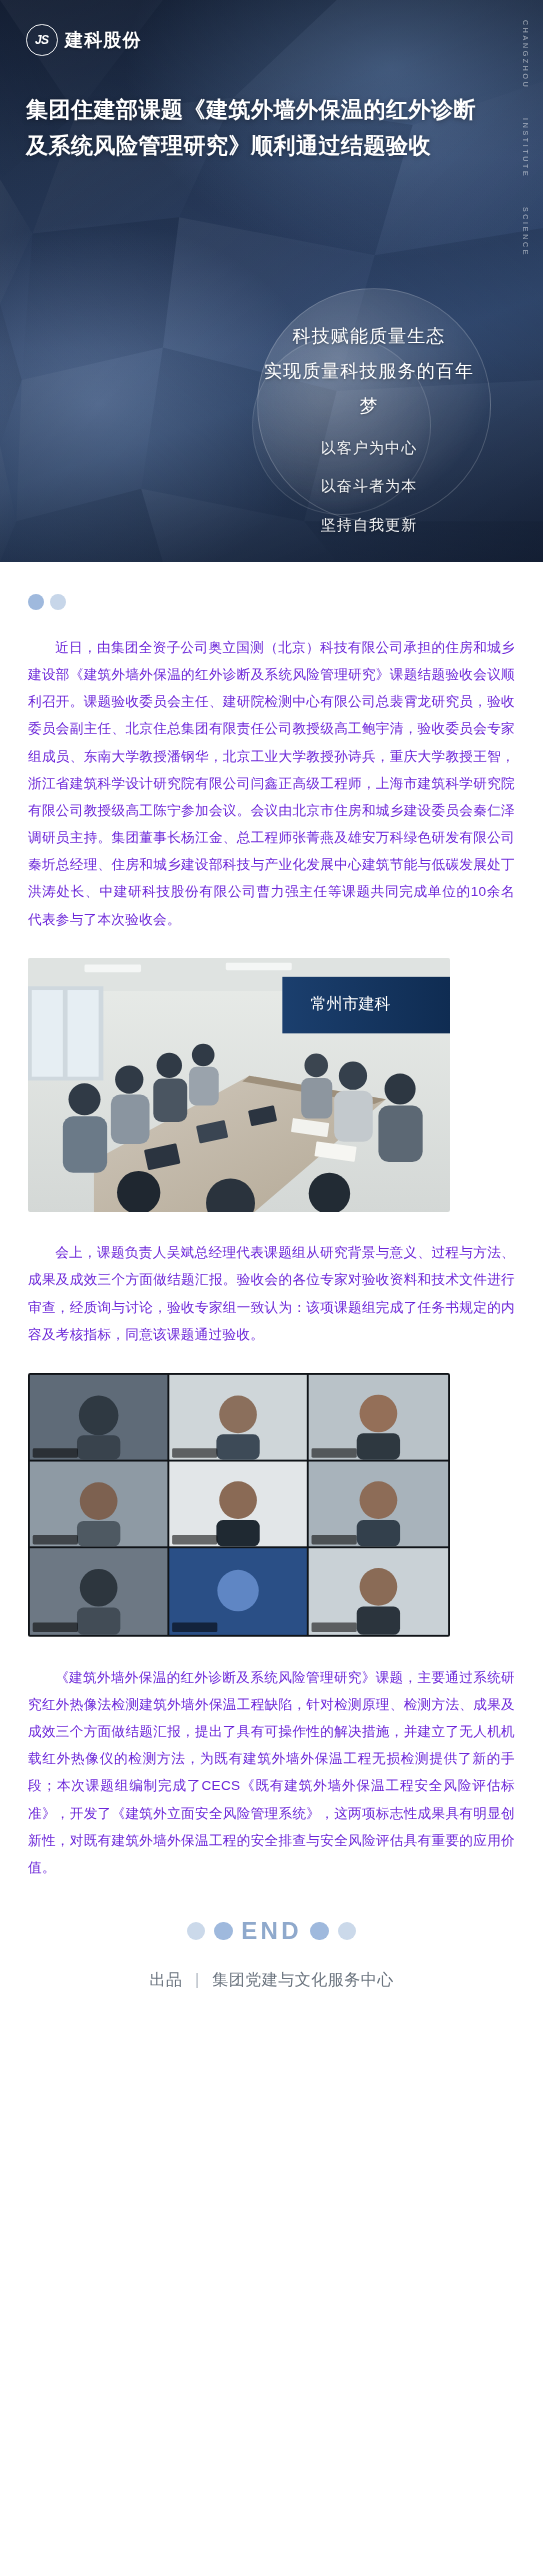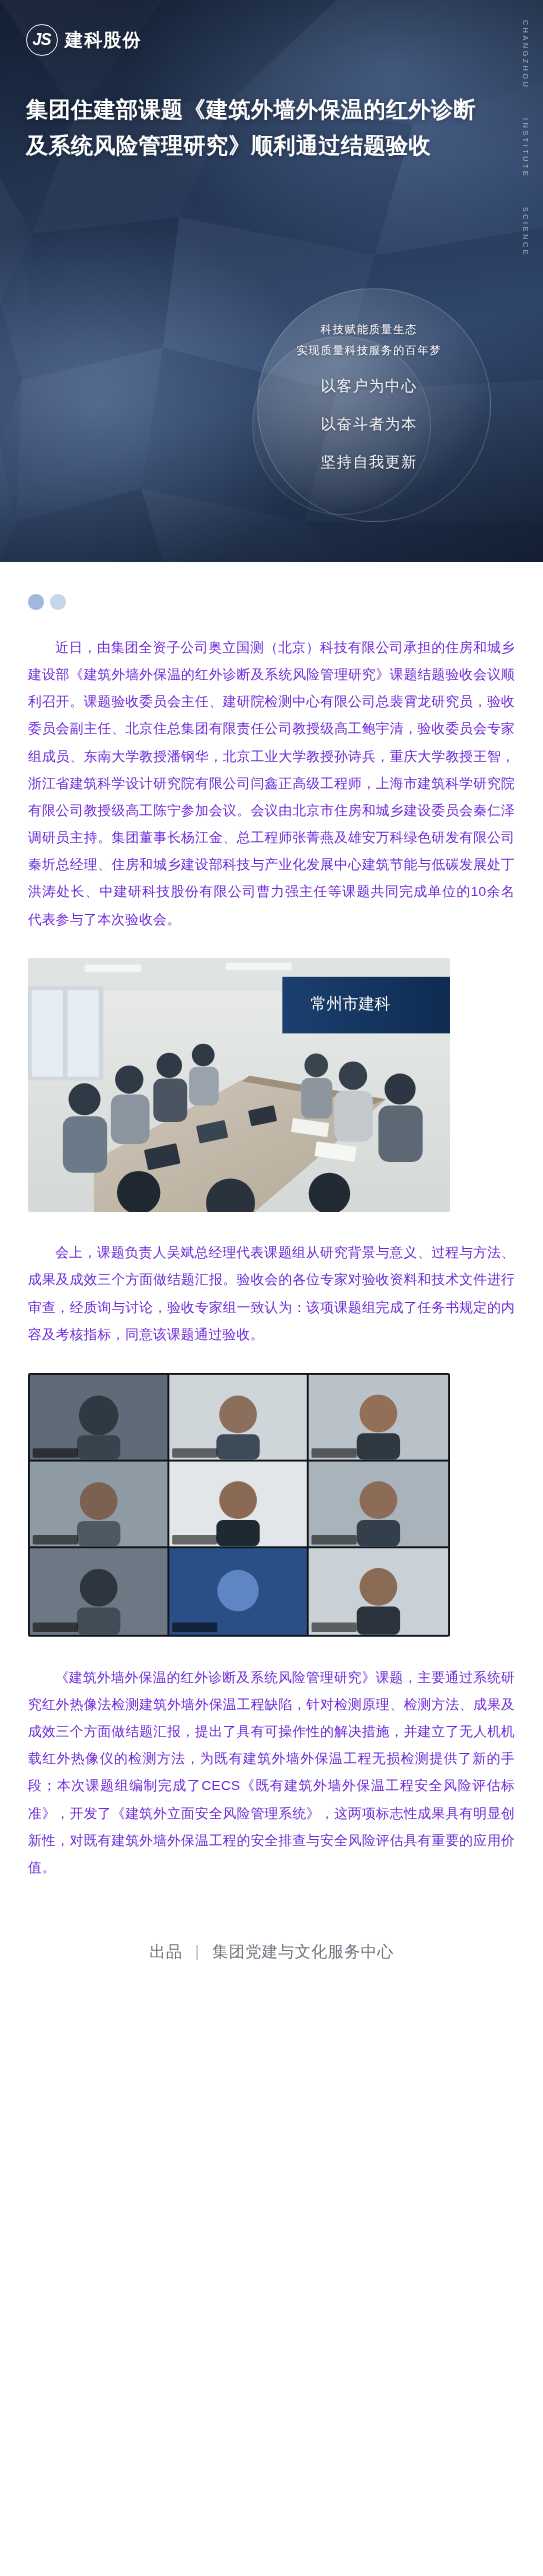--- a/index.html
+++ b/index.html
@@ -41,21 +41,21 @@
     display: flex; align-items: center; gap: 7.6px;
     color: #fff;
   }
   .logo-mark {
     width: 31.5px; height: 31.5px;
     border: 1.4px solid rgba(255,255,255,.92);
     border-radius: 50%;
     display: flex; align-items: center; justify-content: center;
     font-style: italic;
     font-weight: bold;
-    font-size: 16px;
+    font-size: 12px;
     letter-spacing: -0.5px;
     color: #fff;
   }
   .logo-text {
     font-size: 18px;
     font-weight: bold;
     letter-spacing: 1.1px;
     color: #ffffff;
     text-shadow: 0 0.5px 2.2px rgba(0,0,0,.3);
   }
@@ -111,21 +111,21 @@
   }
   .slogan-text {
     position: absolute;
     right: 30px;
     top: 26px;
     text-align: center;
     color: #ffffff;
     width: 228px;
   }
   .slogan-main {
-    font-size: 11px;
+    font-size: 18px;
     line-height: 1.95;
     letter-spacing: 1.1px;
     text-shadow: 0 0.5px 3.3px rgba(0,0,0,.35);
   }
   .slogan-sub {
     margin-top: 9.8px;
     font-size: 15px;
     line-height: 1.9;
     letter-spacing: 1.1px;
     color: rgba(255,255,255,.93);
@@ -396,20 +396,27 @@
           <rect x="10" y="530" width="96" height="20" rx="3"></rect>
           <rect x="306" y="530" width="96" height="20" rx="3"></rect>
           <rect x="602" y="530" width="96" height="20" rx="3"></rect>
         </g>
       </svg>
     </div>
 
     <p class="para">《建筑外墙外保温的红外诊断及系统风险管理研究》课题，主要通过系统研究红外热像法检测建筑外墙外保温工程缺陷，针对检测原理、检测方法、成果及成效三个方面做结题汇报，提出了具有可操作性的解决措施，并建立了无人机机载红外热像仪的检测方法，为既有建筑外墙外保温工程无损检测提供了新的手段；本次课题组编制完成了CECS《既有建筑外墙外保温工程安全风险评估标准》，开发了《建筑外立面安全风险管理系统》，这两项标志性成果具有明显创新性，对既有建筑外墙外保温工程的安全排查与安全风险评估具有重要的应用价值。</p>
 
     <div class="end-block">
+      <div class="end-row">
+        <div class="end-dot light"></div>
+        <div class="end-dot"></div>
+        <div class="end-text">END</div>
+        <div class="end-dot"></div>
+        <div class="end-dot light"></div>
+      </div>
       <div class="footer">
         <span>出品</span>
         <span class="sep">|</span>
         <span>集团党建与文化服务中心</span>
       </div>
     </div>
 
   </div>
 </div>
 

